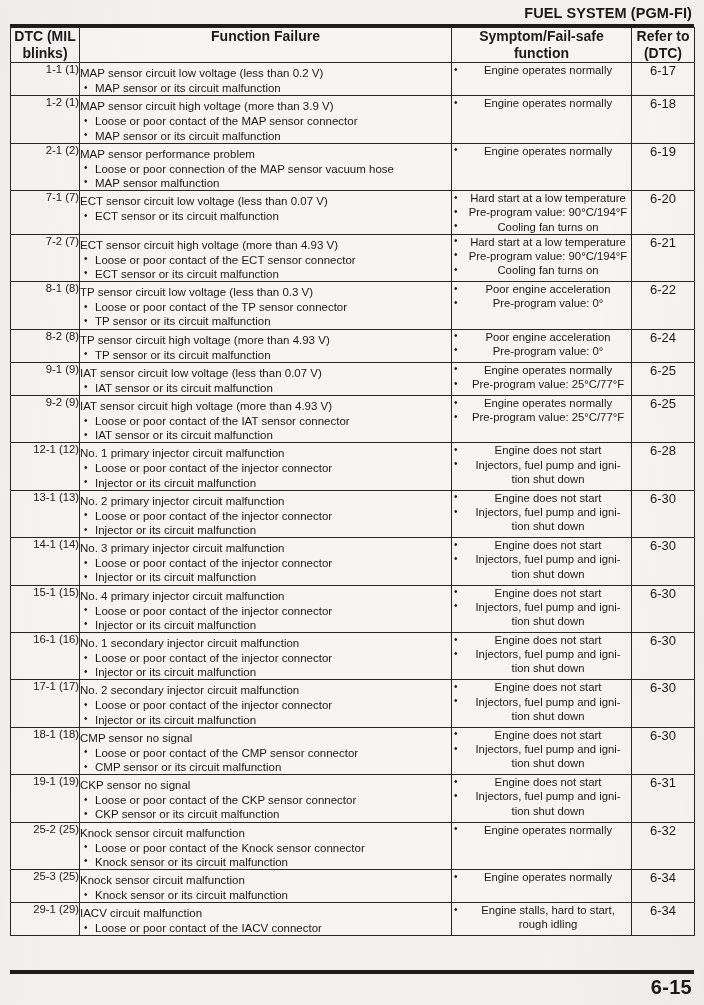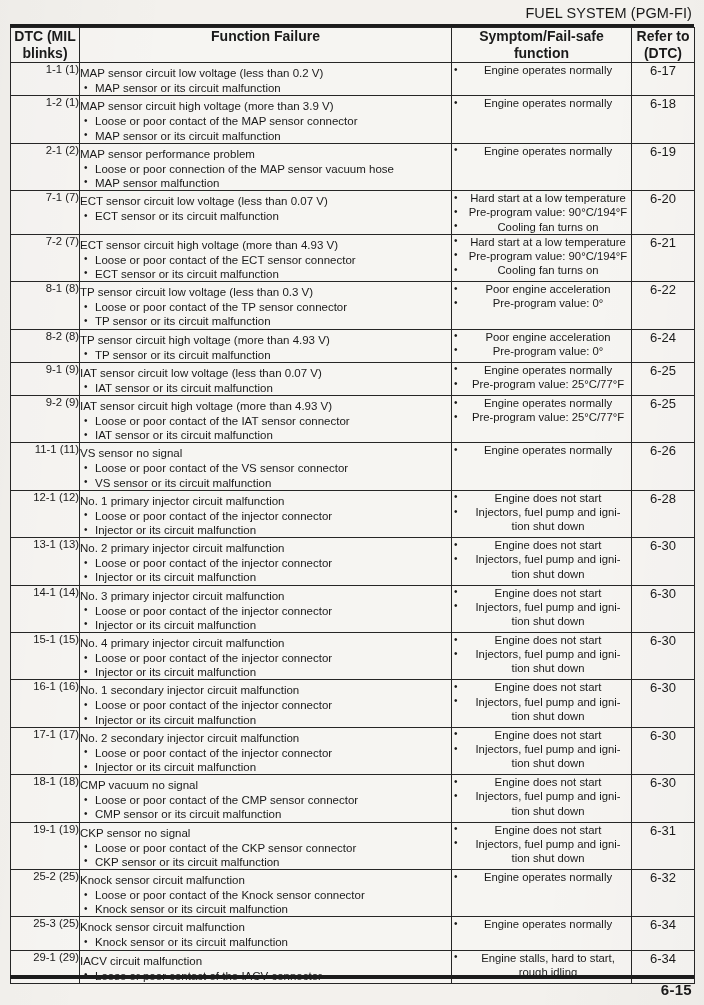--- a/index.html
+++ b/index.html
@@ -29,21 +29,21 @@
   
   .runhead {
     height: 22px;
     display: flex;
     align-items: flex-end;
     justify-content: flex-end;
     padding-right: 2px;
   }
   .runhead-title {
     font-size: 14.5px;
-    font-weight: normal;
+    font-weight: bold;
     letter-spacing: 0.1px;
     line-height: 1;
     padding-bottom: 2px;
   }
   .rule-top {
     height: 3px;
     background: #1c1c1c;
     margin: 2px 0 0 0;
   }
 
@@ -135,21 +135,21 @@
     left: 10px;
     right: 10px;
     bottom: 8px;
   }
   .rule-bottom {
     height: 4px;
     background: #1c1c1c;
   }
   .folio {
     text-align: right;
-    font-size: 15px;
+    font-size: 20px;
     font-weight: bold;
     letter-spacing: 0.3px;
     margin-top: 3px;
     padding-right: 2px;
     line-height: 1;
   }
 </style>
 </head>
 <body>
 
@@ -257,28 +257,20 @@
         <tr>
           <td class="dtc-cell">9-2 (9)</td>
           <td class="func-cell"><span class="line">IAT sensor circuit high voltage (more than 4.93 V)</span><span class="line bullet-line">Loose or poor contact of the IAT sensor connector</span><span class="line bullet-line">IAT sensor or its circuit malfunction</span></td>
           <td class="sym-cell">
             <span class="line bullet-line">Engine operates normally</span>
             <span class="line bullet-line">Pre-program value: 25°C/77°F</span>
           </td>
           <td class="refer-cell">6-25</td>
         </tr>
         <tr>
-          <td class="dtc-cell">11-1 (11)</td>
-          <td class="func-cell"><span class="line">VS sensor no signal</span><span class="line bullet-line">Loose or poor contact of the VS sensor connector</span><span class="line bullet-line">VS sensor or its circuit malfunction</span></td>
-          <td class="sym-cell">
-            <span class="line bullet-line">Engine operates normally</span>
-          </td>
-          <td class="refer-cell">6-26</td>
-        </tr>
-        <tr>
           <td class="dtc-cell">12-1 (12)</td>
           <td class="func-cell"><span class="line">No. 1 primary injector circuit malfunction</span><span class="line bullet-line">Loose or poor contact of the injector connector</span><span class="line bullet-line">Injector or its circuit malfunction</span></td>
           <td class="sym-cell">
             <span class="line bullet-line">Engine does not start</span>
             <span class="line bullet-line">Injectors, fuel pump and igni-</span>
             <span class="line cont-line">tion shut down</span>
           </td>
           <td class="refer-cell">6-28</td>
         </tr>
         <tr>
@@ -326,21 +318,21 @@
           <td class="func-cell"><span class="line">No. 2 secondary injector circuit malfunction</span><span class="line bullet-line">Loose or poor contact of the injector connector</span><span class="line bullet-line">Injector or its circuit malfunction</span></td>
           <td class="sym-cell">
             <span class="line bullet-line">Engine does not start</span>
             <span class="line bullet-line">Injectors, fuel pump and igni-</span>
             <span class="line cont-line">tion shut down</span>
           </td>
           <td class="refer-cell">6-30</td>
         </tr>
         <tr>
           <td class="dtc-cell">18-1 (18)</td>
-          <td class="func-cell"><span class="line">CMP vacuum no signal</span><span class="line bullet-line">Loose or poor contact of the CMP sensor connector</span><span class="line bullet-line">CMP sensor or its circuit malfunction</span></td>
+          <td class="func-cell"><span class="line">CMP sensor no signal</span><span class="line bullet-line">Loose or poor contact of the CMP sensor connector</span><span class="line bullet-line">CMP sensor or its circuit malfunction</span></td>
           <td class="sym-cell">
             <span class="line bullet-line">Engine does not start</span>
             <span class="line bullet-line">Injectors, fuel pump and igni-</span>
             <span class="line cont-line">tion shut down</span>
           </td>
           <td class="refer-cell">6-30</td>
         </tr>
         <tr>
           <td class="dtc-cell">19-1 (19)</td>
           <td class="func-cell"><span class="line">CKP sensor no signal</span><span class="line bullet-line">Loose or poor contact of the CKP sensor connector</span><span class="line bullet-line">CKP sensor or its circuit malfunction</span></td>

